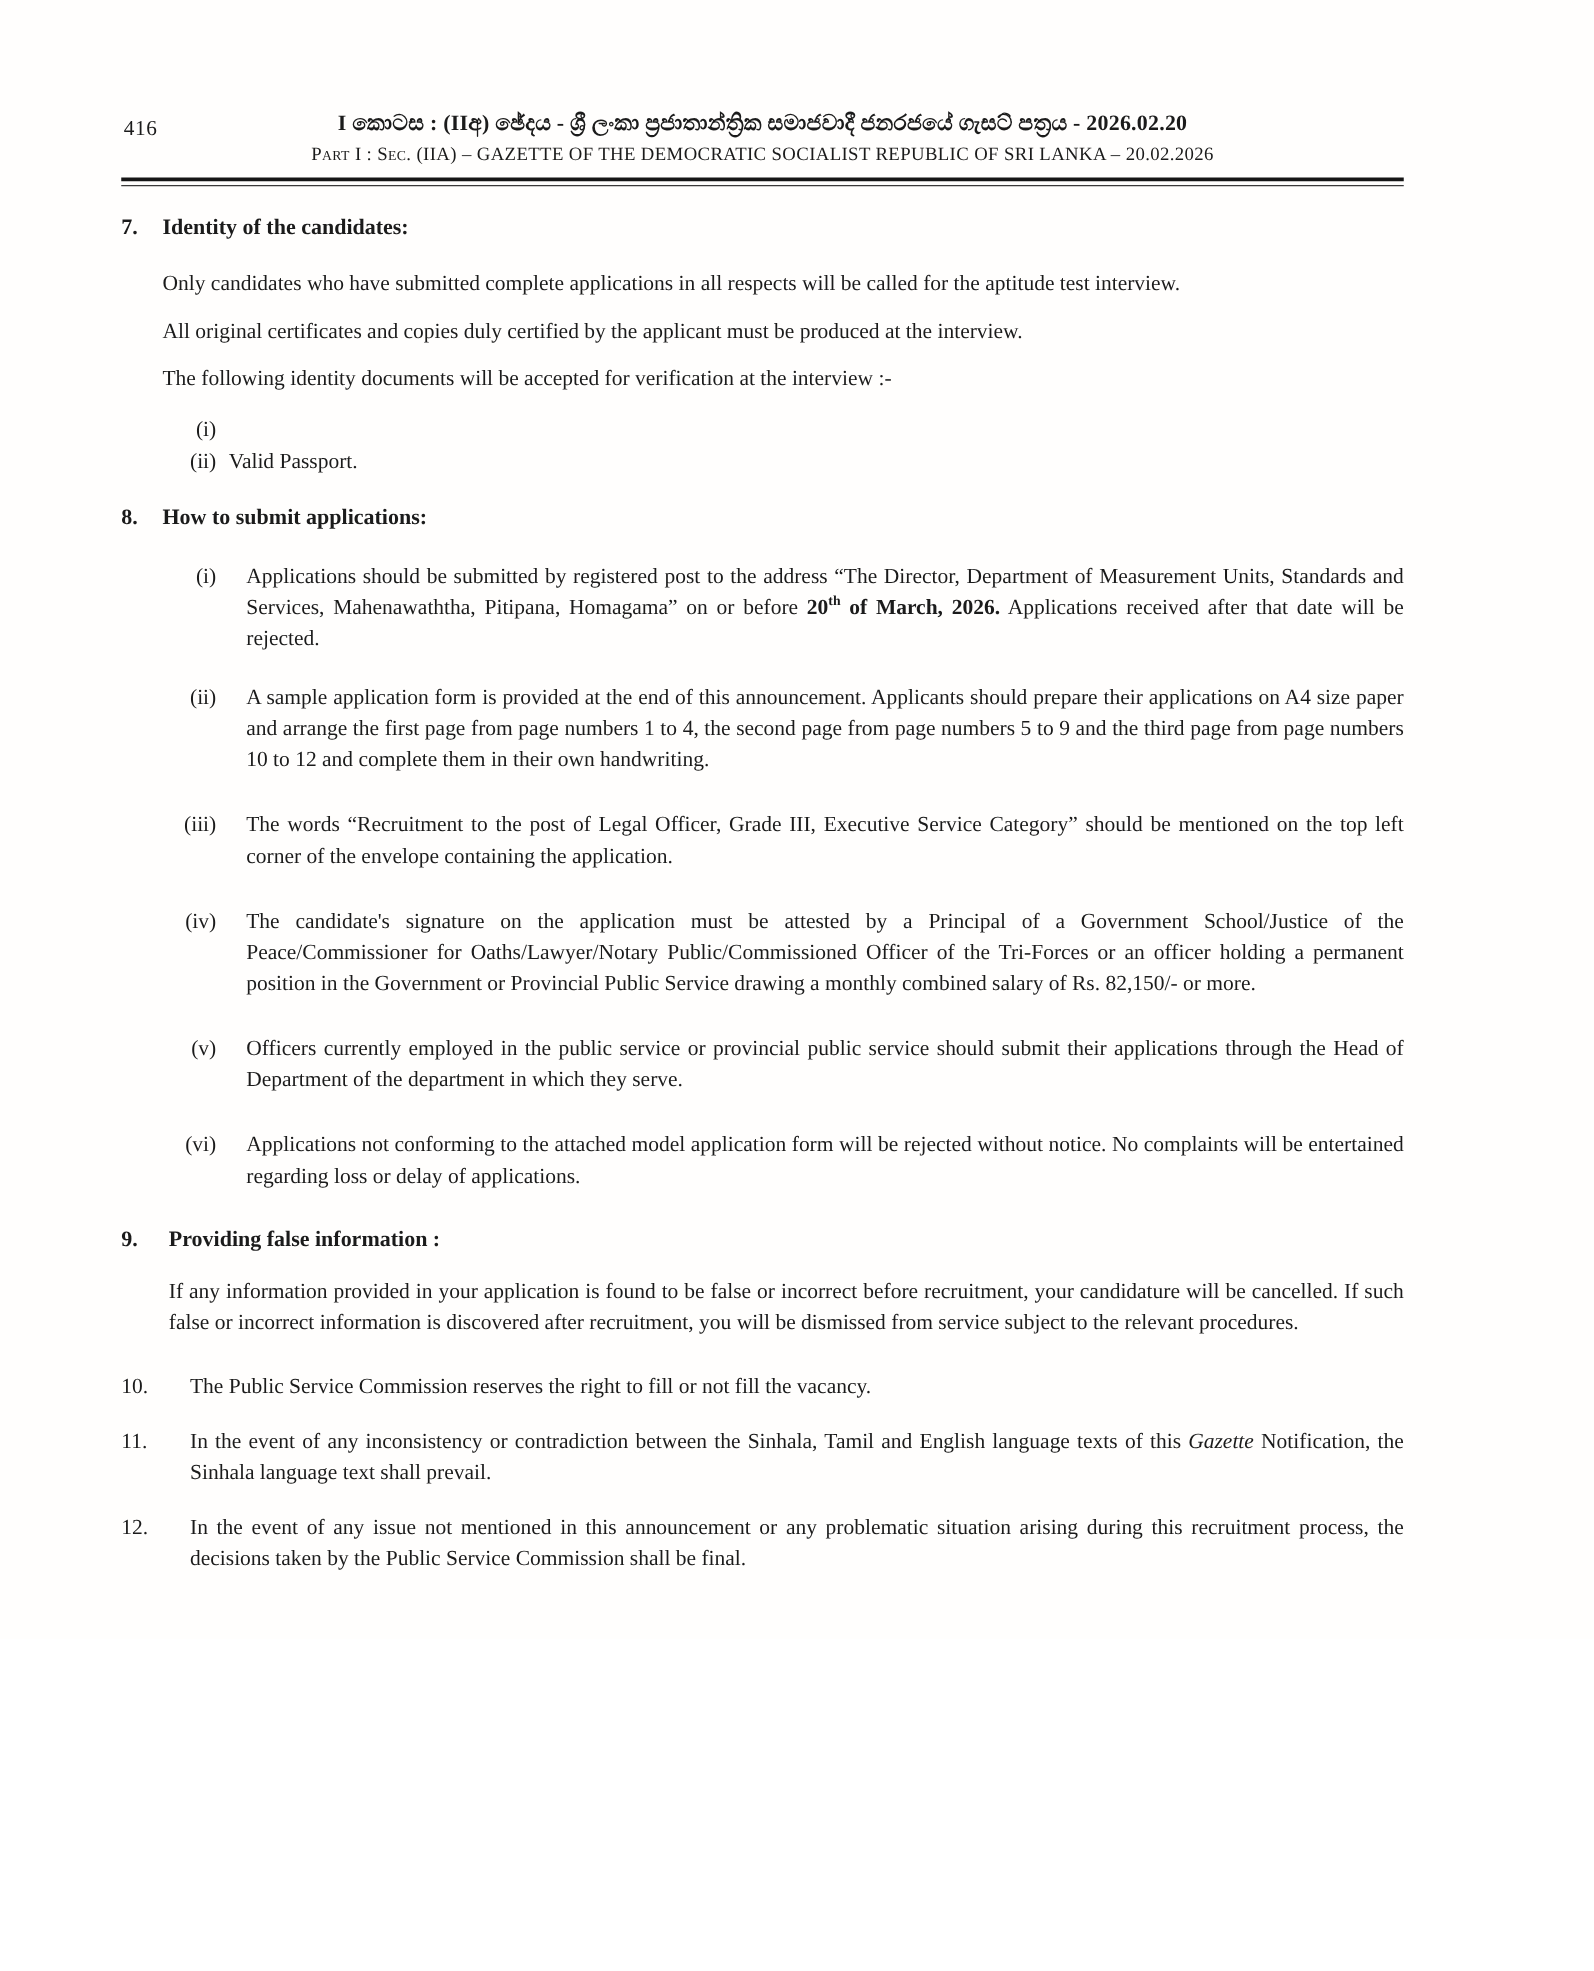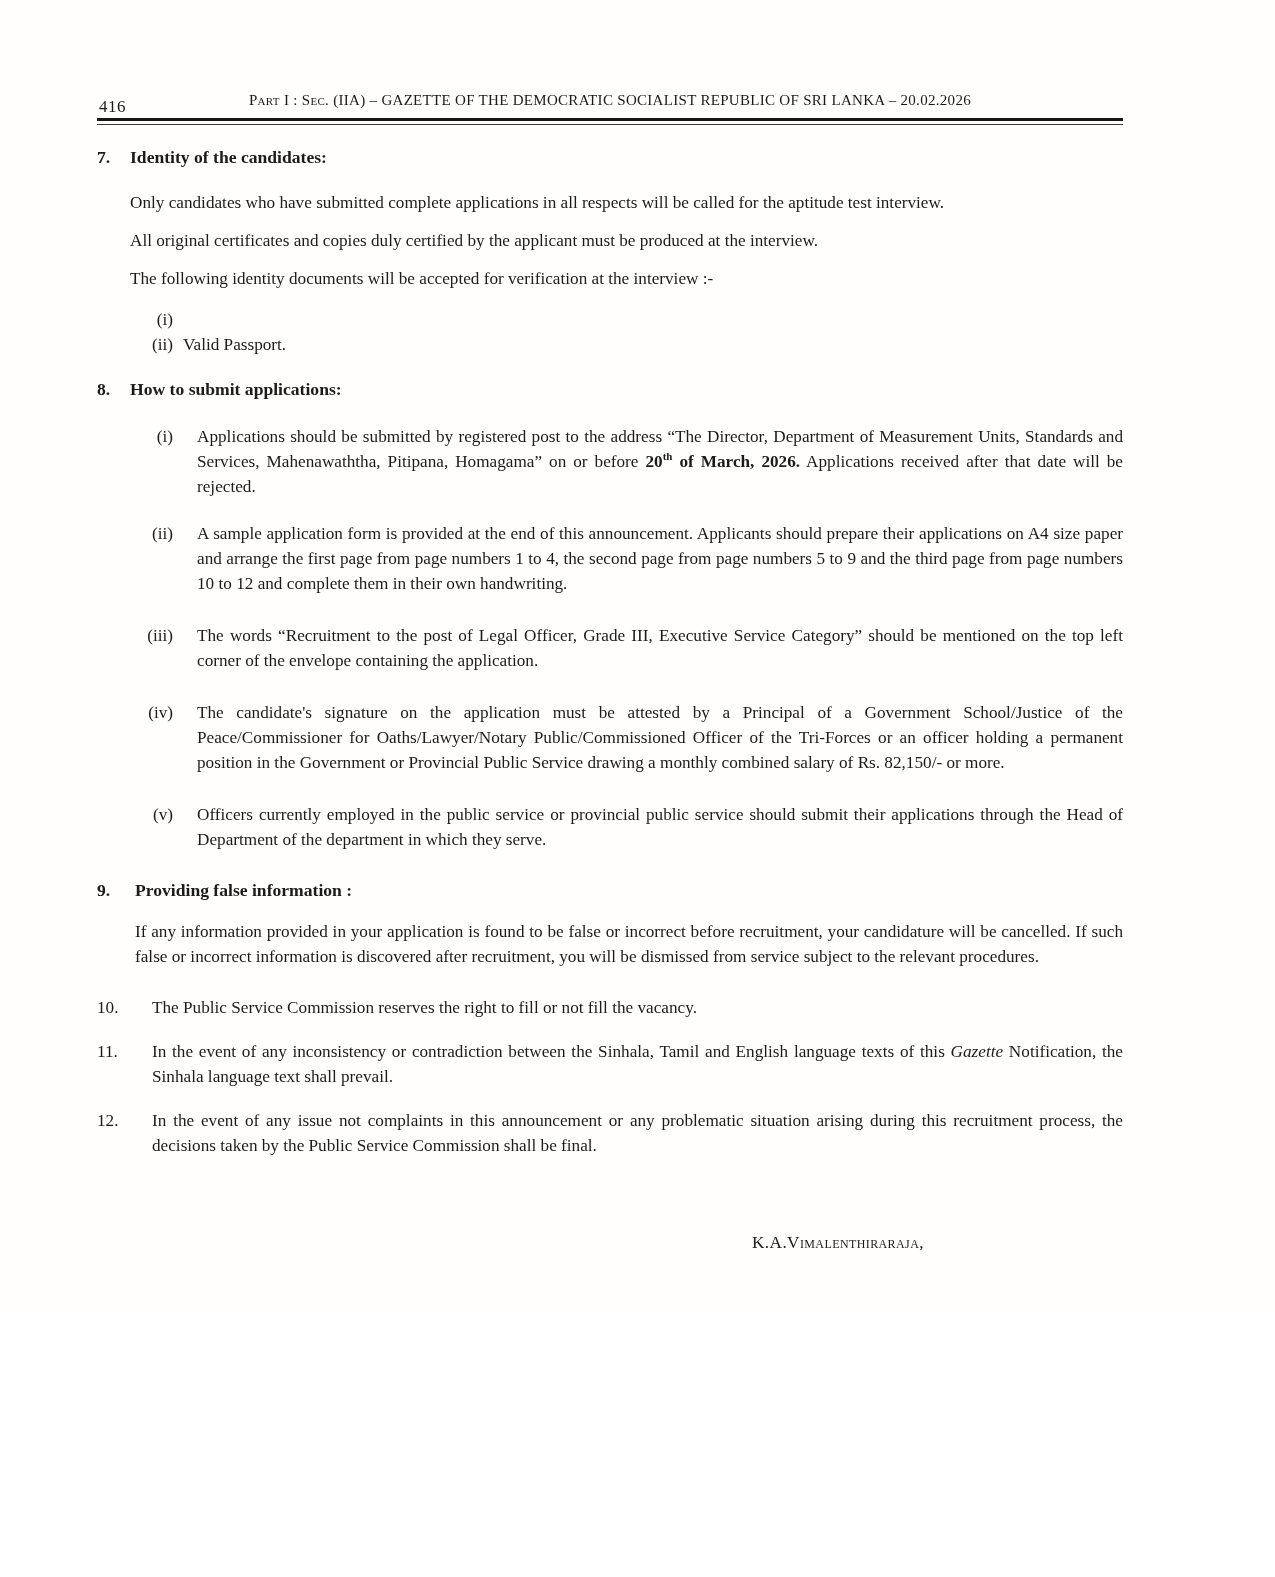--- a/index.html
+++ b/index.html
@@ -68,20 +68,21 @@
   }
   .sc-name{font-variant:small-caps;letter-spacing:.4px;}
 </style>
 </head>
 <body>
 
 <div class="page">
 
   <div class="header">
     <span class="page-num">416</span>
+    <div class="h-sinhala">I කොටස : (IIඅ) ඡේදය - ශ්‍රී ලංකා ප්‍රජාතාන්ත්‍රික සමාජවාදී ජනරජයේ ගැසට් පත්‍රය - 2026.02.20</div>
     <div class="h-english"><span class="sc">Part I : Sec.</span><span> (IIA) – GAZETTE OF THE DEMOCRATIC SOCIALIST REPUBLIC OF SRI LANKA – 20.02.2026</span></div>
     <div class="rule"></div>
   </div>
 
   <div class="content">
 
     <div class="sec-head">
       <span class="snum">7.</span>
       <span>Identity of the candidates:</span>
     </div>
@@ -115,38 +116,42 @@
       <span class="rtxt">The words “Recruitment to the post of Legal Officer, Grade III, Executive Service Category” should be mentioned on the top left corner of the envelope containing the application.</span>
     </div>
     <div class="lrow gap">
       <span class="rnum">(iv)</span>
       <span class="rtxt">The candidate's signature on the application must be attested by a Principal of a Government School/Justice of the Peace/Commissioner for Oaths/Lawyer/Notary Public/Commissioned Officer of the Tri-Forces or an officer holding a permanent position in the Government or Provincial Public Service drawing a monthly combined salary of Rs. 82,150/- or more.</span>
     </div>
     <div class="lrow gap">
       <span class="rnum">(v)</span>
       <span class="rtxt">Officers currently employed in the public service or provincial public service should submit their applications through the Head of Department of the department in which they serve.</span>
     </div>
+    <div class="lrow gap">
+      <span class="rnum">(vi)</span>
+      <span class="rtxt">Applications not conforming to the attached model application form will be rejected without notice. No complaints will be entertained regarding loss or delay of applications.</span>
+    </div>
 
     <div class="sec-head wide" style="margin-top:26px;">
       <span class="snum">9.</span>
       <span>Providing false information :</span>
     </div>
     <p class="para9">If any information provided in your application is found to be false or incorrect before recruitment, your candidature will be cancelled. If such false or incorrect information is discovered after recruitment, you will be dismissed from service subject to the relevant procedures.</p>
 
     <div class="trow" style="margin-top:26px;justify-content:flex-end;">
       <span class="tnum">10.</span>
       <span class="ttxt">The Public Service Commission reserves the right to fill or not fill the vacancy.</span>
     </div>
     <div class="trow">
       <span class="tnum">11.</span>
       <span class="ttxt"><span>In the event of any inconsistency or contradiction between the Sinhala, Tamil and English language texts of this </span><span class="it">Gazette</span><span> Notification, the Sinhala language text shall prevail.</span></span>
     </div>
     <div class="trow">
       <span class="tnum">12.</span>
-      <span class="ttxt">In the event of any issue not complaints in this announcement or any problematic situation arising during this recruitment process, the decisions taken by the Public Service Commission shall be final.</span>
+      <span class="ttxt">In the event of any issue not mentioned in this announcement or any problematic situation arising during this recruitment process, the decisions taken by the Public Service Commission shall be final.</span>
     </div>
 
     <div class="sig">
       <div class="sc-name">K.A.Vimalenthiraraja,</div>
       <div>Ministry of Trade, Commerce, Food Security   and</div>
       <div>Secretary,</div>
       
     </div>
 
   </div>

